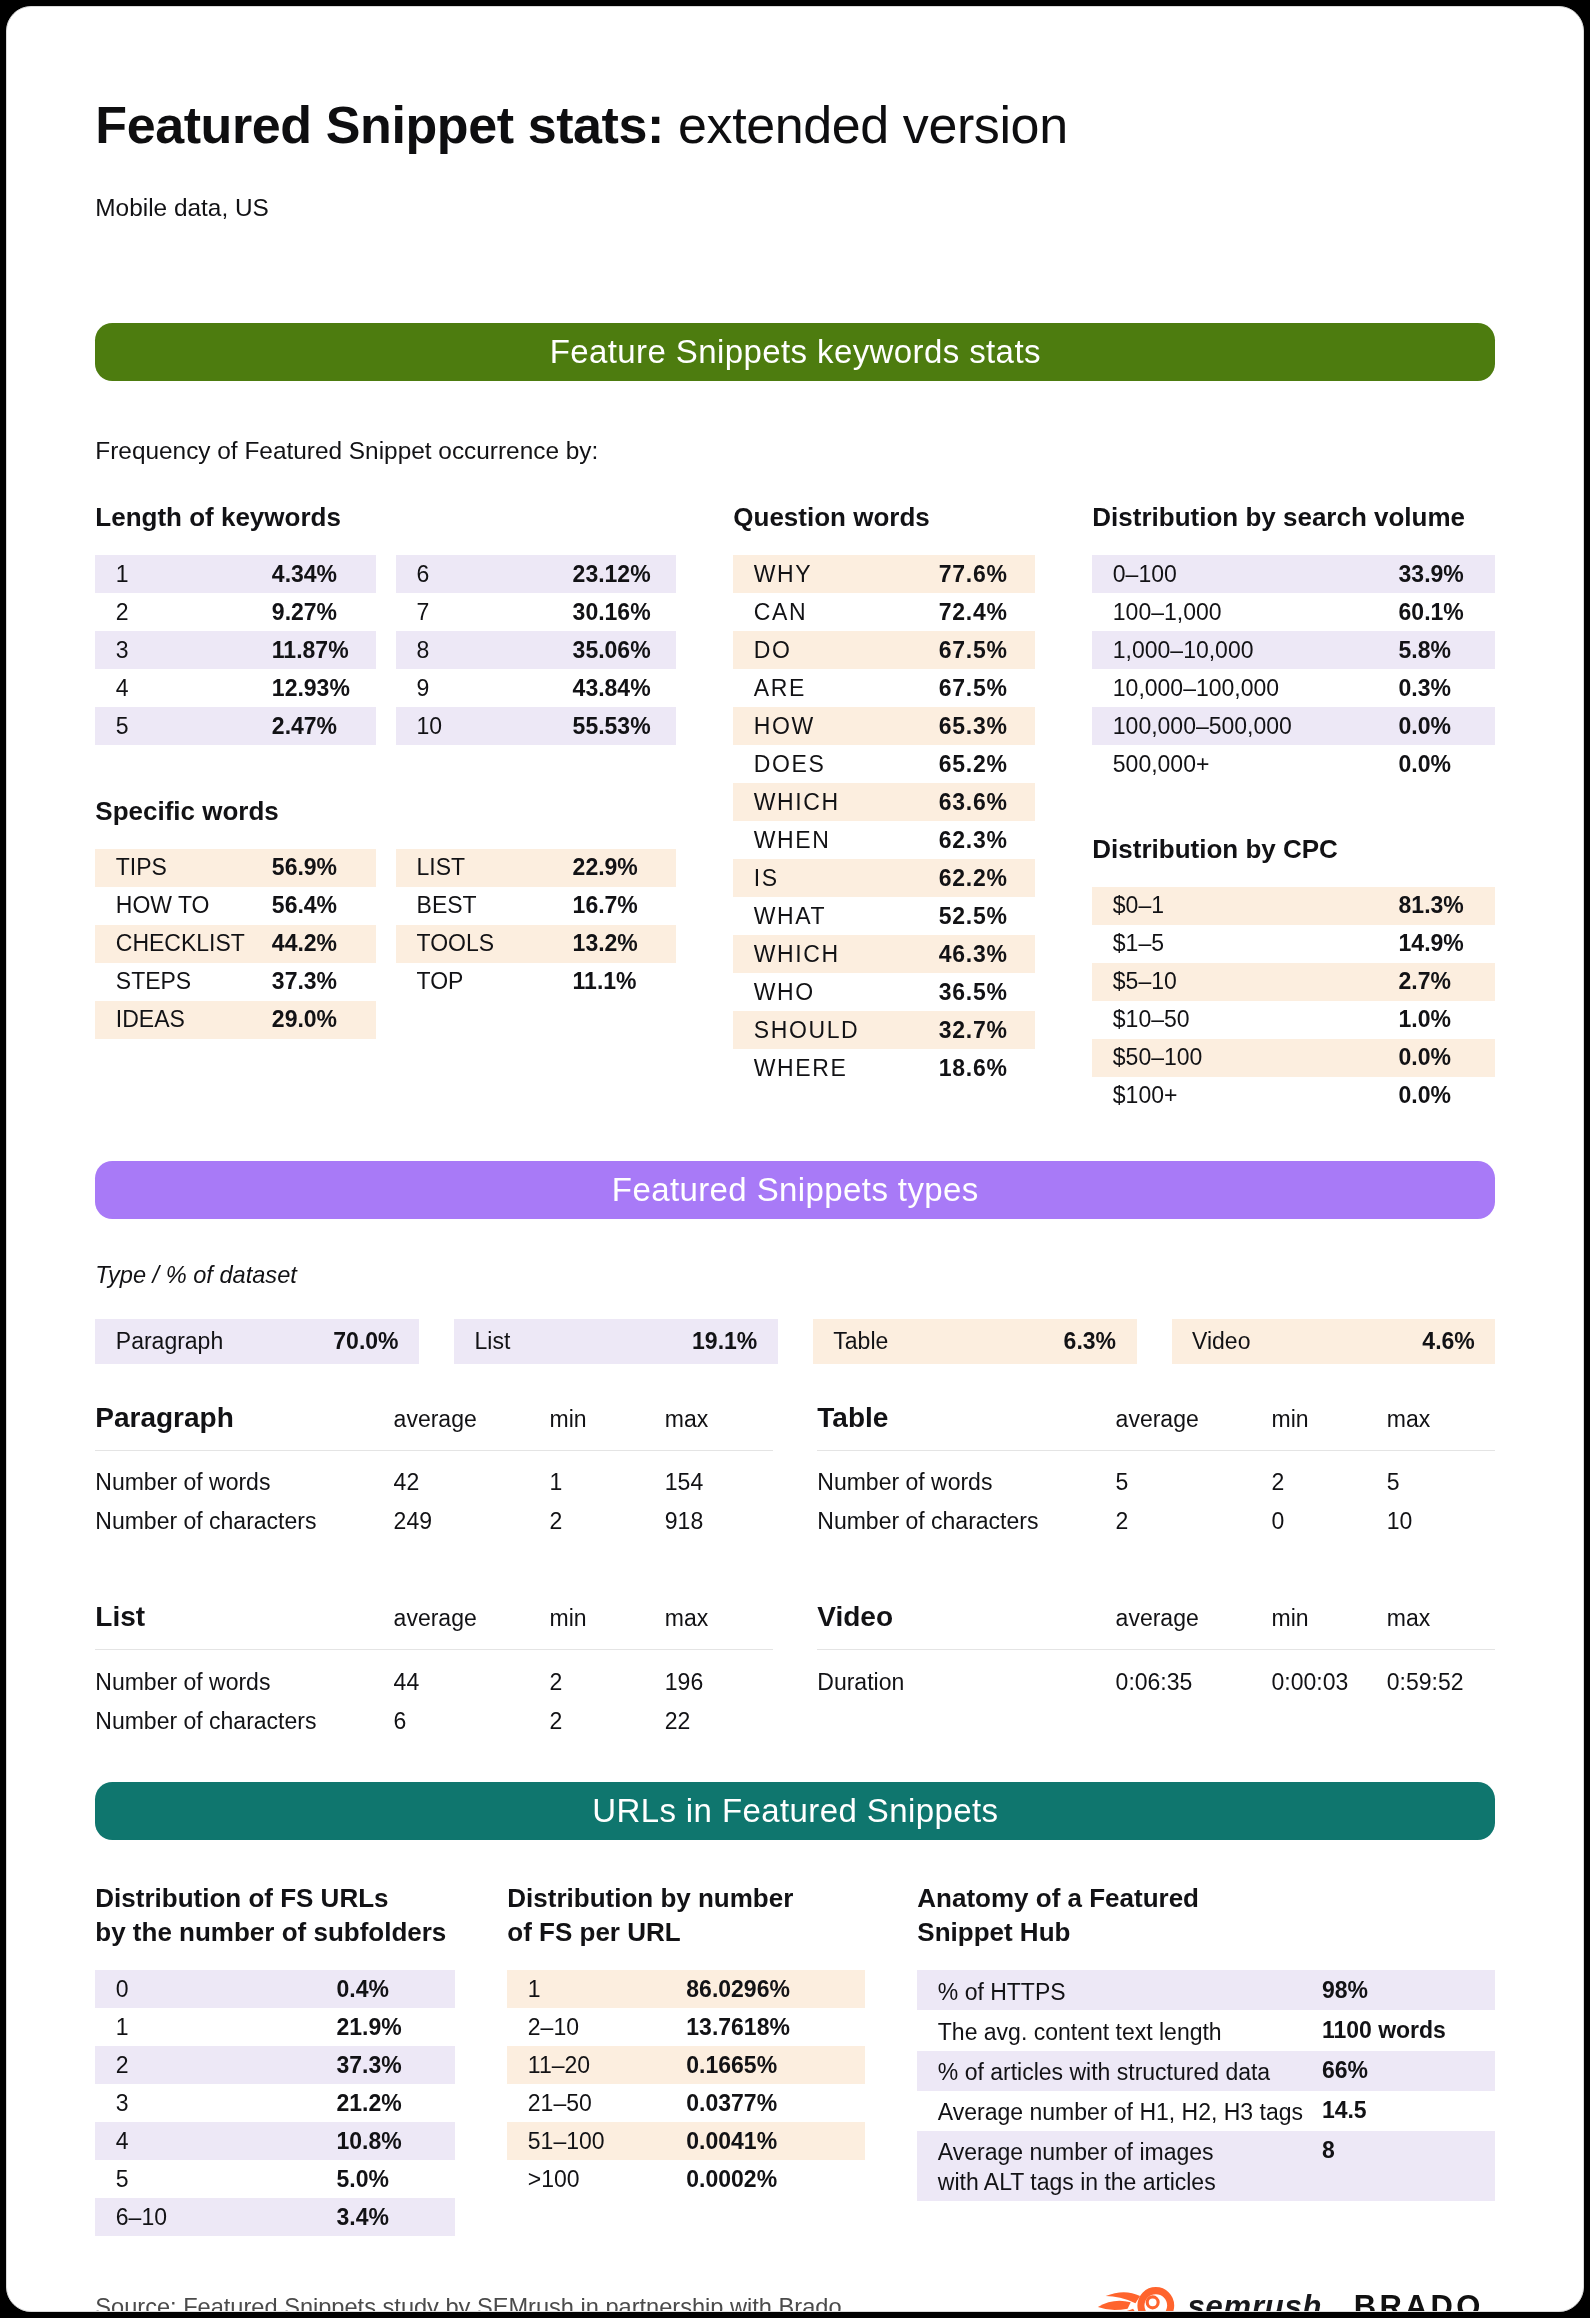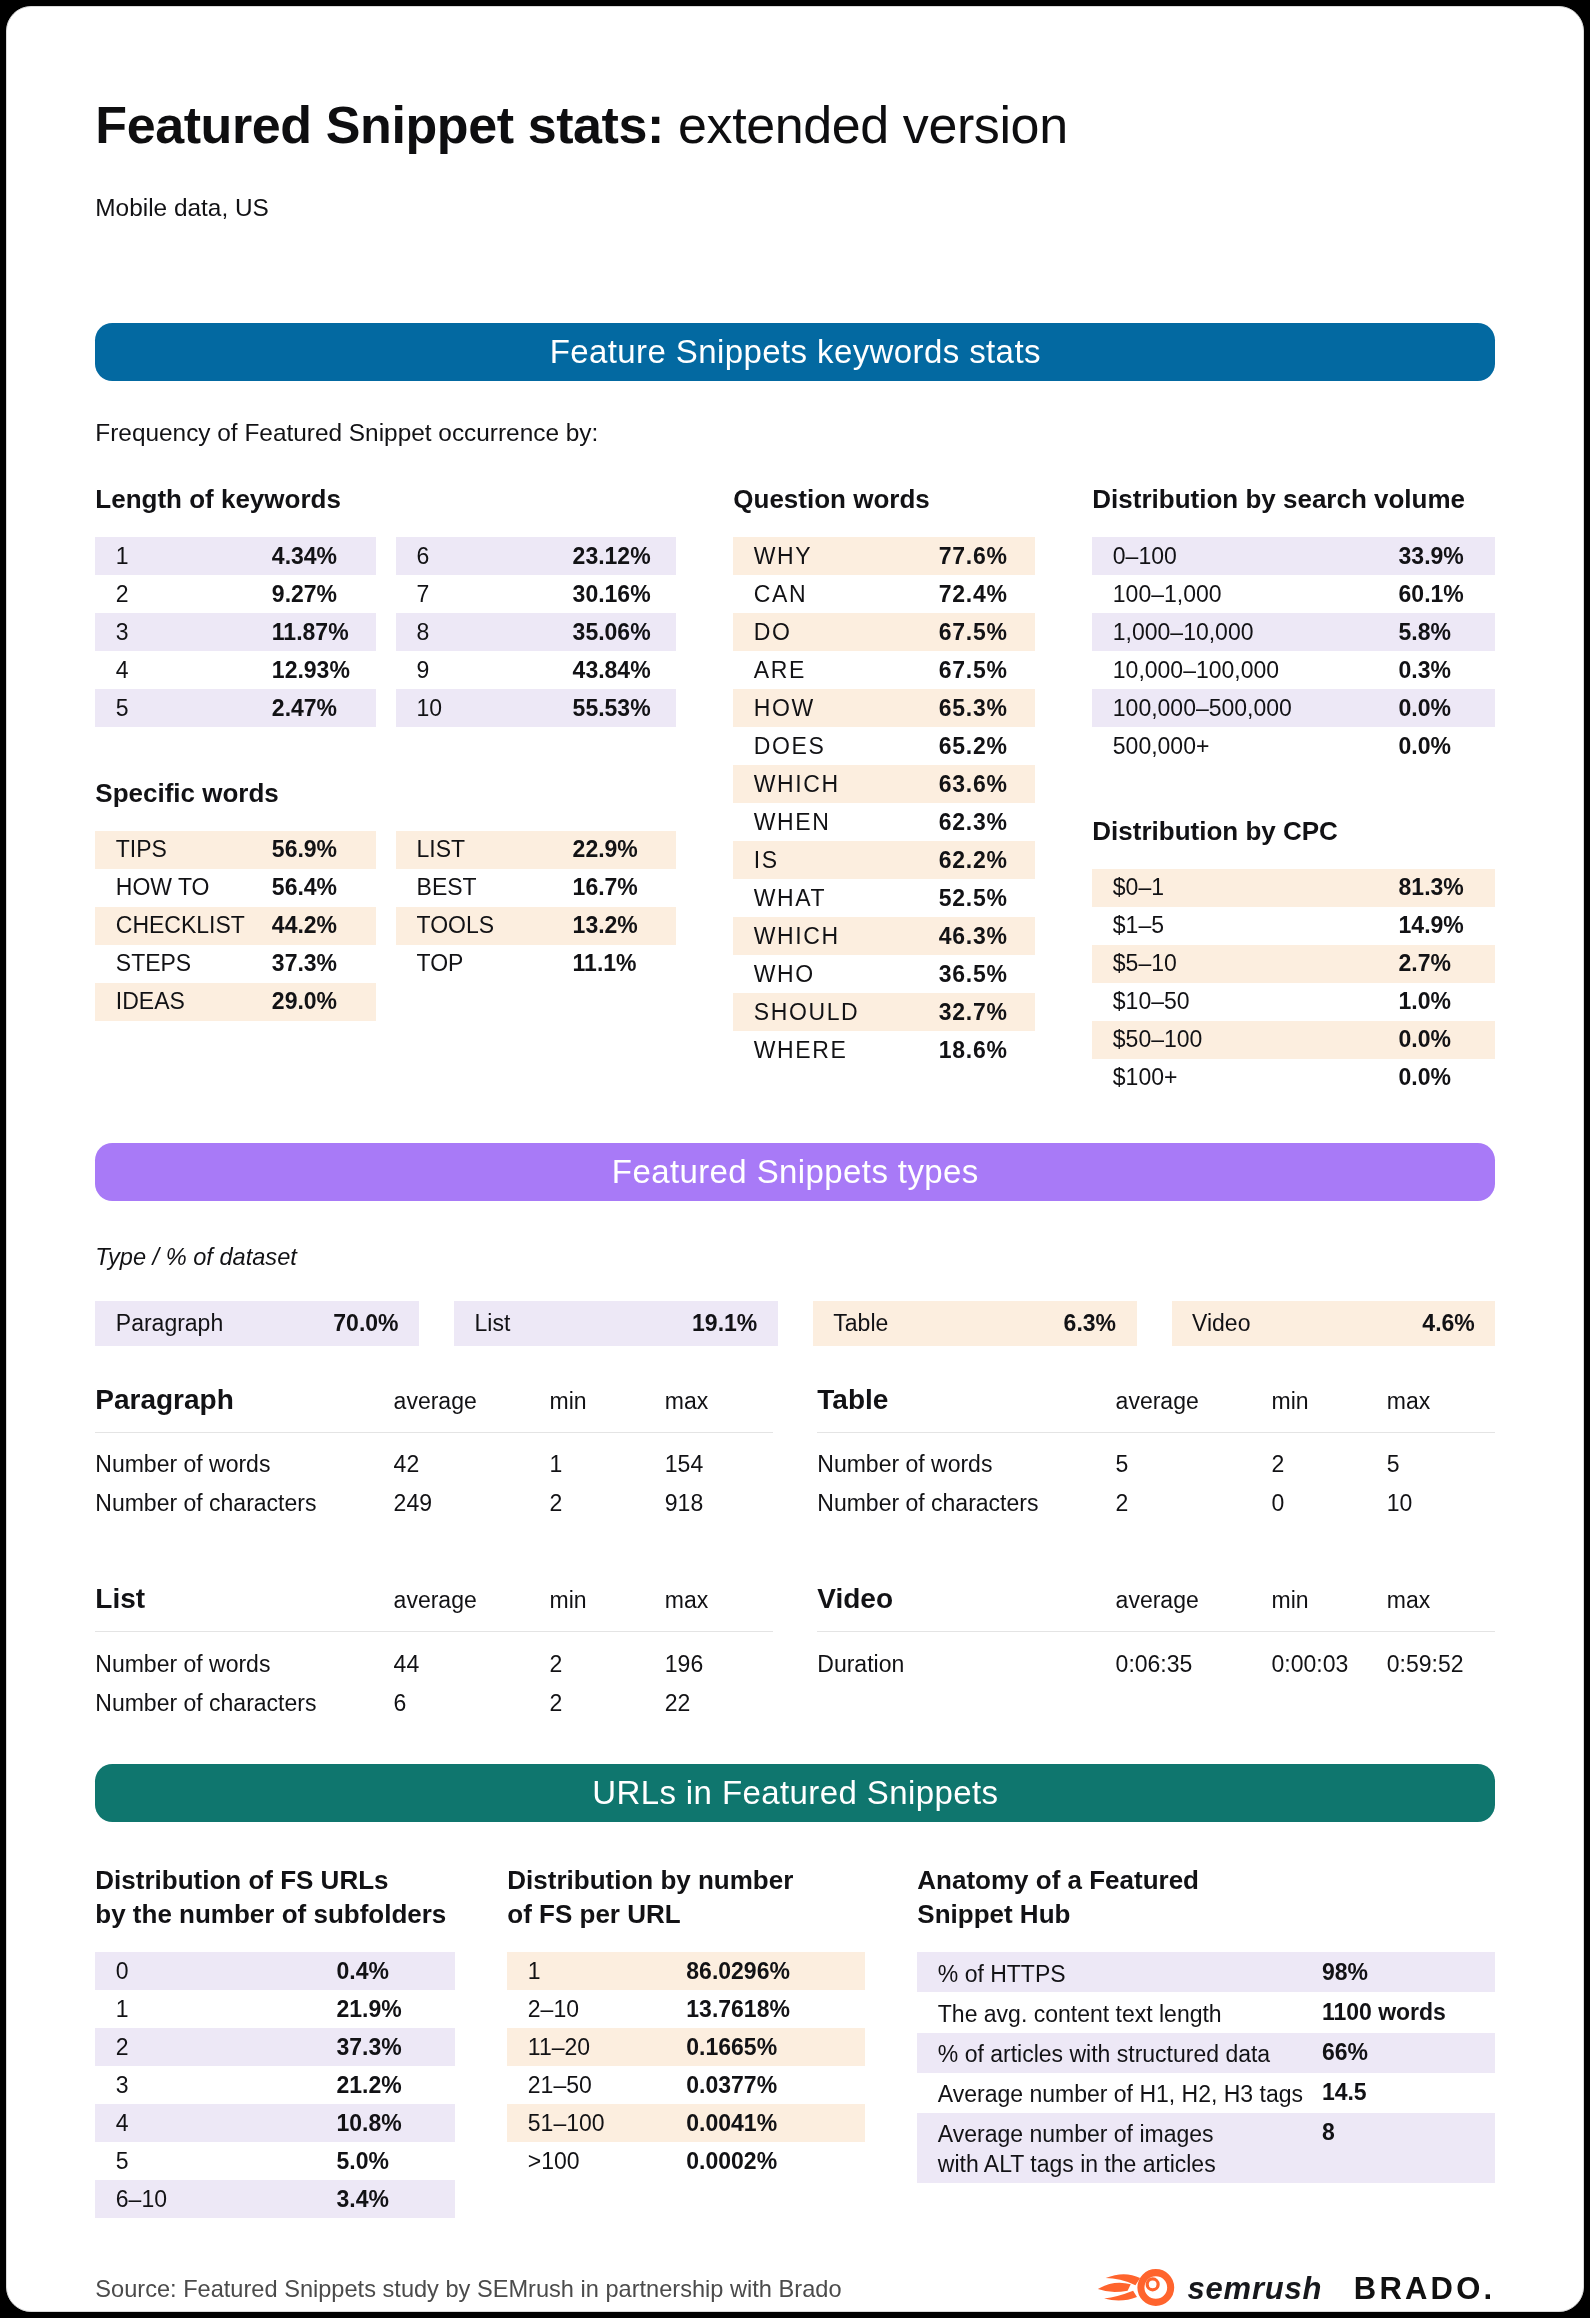--- a/index.html
+++ b/index.html
@@ -20,25 +20,25 @@
 
   h1 { font-size: 52px; font-weight: 700; letter-spacing: -0.4px; color: #0e0e10; }
   h1 .tr { font-weight: 400; }
   .subtitle { margin-top: 39px; font-size: 24.4px; }
 
   .banner {
     height: 58px; border-radius: 17.3px;
     display: flex; align-items: center; justify-content: center;
     color: #fff; font-size: 33px; letter-spacing: 0.4px;
   }
-  .banner-keywords { background: #0369a1; margin-top: 101px; }
+  .banner-keywords { background: #4d7c0f; margin-top: 101px; }
   .banner-types    { background: #A87AF7; margin-top: 46px; }
   .banner-urls     { background: #0f766e; margin-top: 41px; }
 
-  .intro { margin-top: 38px; font-size: 24.4px; }
+  .intro { margin-top: 56px; font-size: 24.4px; }
 
   .section-h { font-size: 26px; font-weight: 700; line-height: 1.32; }
   .mt64 { margin-top: 49px; }
   .pre { white-space: pre-line; }
 
   .kw-grid { display: grid; grid-template-columns: 581px 302px 1fr; column-gap: 57px; margin-top: 35px; }
   .two-col { display: grid; grid-template-columns: 1fr 1fr; column-gap: 20.5px; }
   .tbl { margin-top: 20.5px; }
 
   .row { display: grid; height: 38px; align-items: center; font-size: 23px; }

